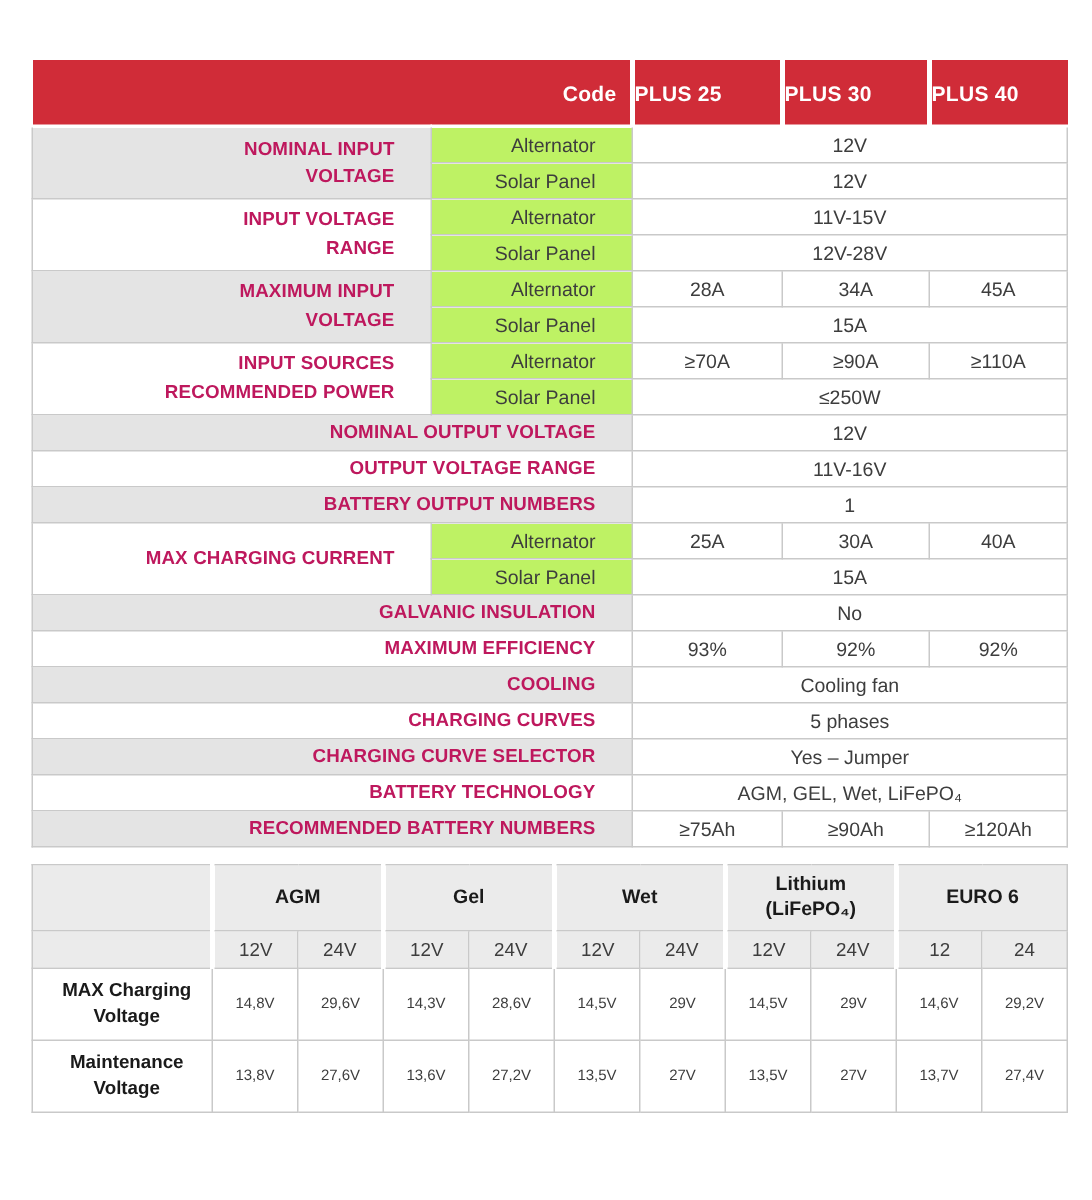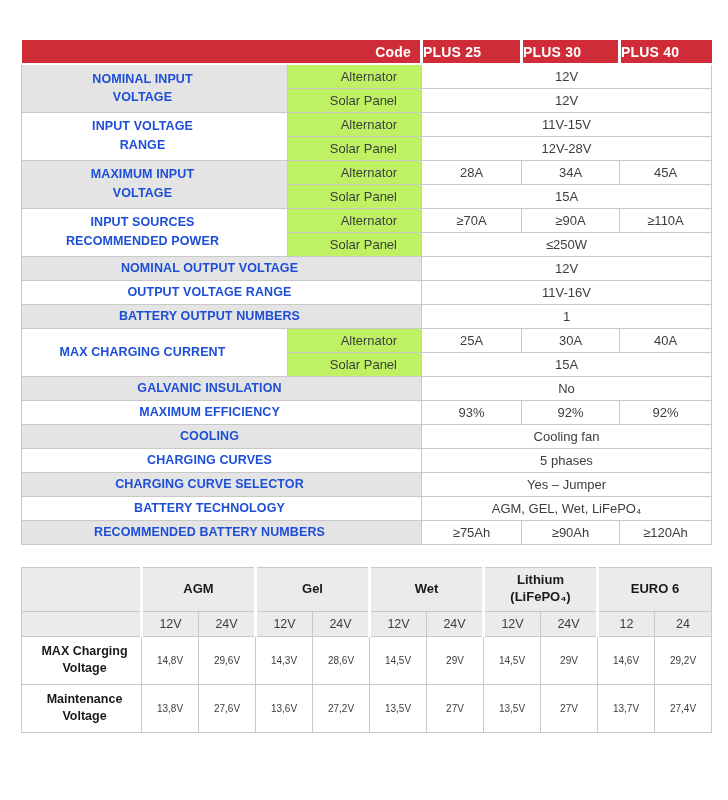--- a/index.html
+++ b/index.html
@@ -5,35 +5,35 @@
   * { margin:0; padding:0; box-sizing:border-box; }
   html,body { background:#ffffff; width:728px; height:800px; overflow:hidden; }
   body { font-family:"Liberation Sans","DejaVu Sans",sans-serif; }
   .page { padding:40px 17px 0 21px; }
 
   
   table { border-collapse:collapse; table-layout:fixed; width:690px; }
   .t1 td, .t1 th { border:1px solid #c9c9c9; height:24px; overflow:hidden; }
   .t1 thead th {
     background:#d02c38; color:#ffffff; font-weight:bold; font-size:14px;
-    height:24px; border:none; border-left:3px solid #ffffff; border-bottom:2px solid #ffffff;
+    height:44px; border:none; border-left:3px solid #ffffff; border-bottom:2px solid #ffffff;
     letter-spacing:.2px;
   }
   .t1 thead th.code { text-align:right; padding-right:9px; border-left:none; }
   .t1 thead th.model { text-align:left; }
   .lbl {
-    text-align:center; padding-right:24px; font-weight:bold; color:#1d4ed8;
+    text-align:right; padding-right:24px; font-weight:bold; color:#be185d;
     font-size:12.5px; line-height:1.5; white-space:pre-line; letter-spacing:.1px;
   }
   .shade { background:#e4e4e4; }
   .src { text-align:right; padding-right:24px; color:#3d3d3d; font-size:13px; background:#bef264; }
   .val { text-align:center; color:#3d3d3d; font-size:13px; background:#ffffff; }
 
   
-  .t2 { margin-top:22px; }
+  .t2 { margin-top:11px; }
   .t2 td { border:1px solid #c9c9c9; overflow:hidden; }
   .t2 .corner { background:#ebebeb; height:44px; }
   .t2 .tech {
     background:#ebebeb; font-weight:bold; color:#1a1a1a; text-align:center;
     font-size:13px; line-height:1.3; white-space:pre-line; height:44px;
   }
   .t2 .sub2 { background:#ebebeb; text-align:center; color:#3d3d3d; font-size:12.5px; height:25px; }
   .t2 .vlbl {
     background:#ffffff; font-weight:bold; color:#1a1a1a; text-align:center;
     padding-left:6px; font-size:12.5px; line-height:1.4; white-space:pre-line; height:48px;

